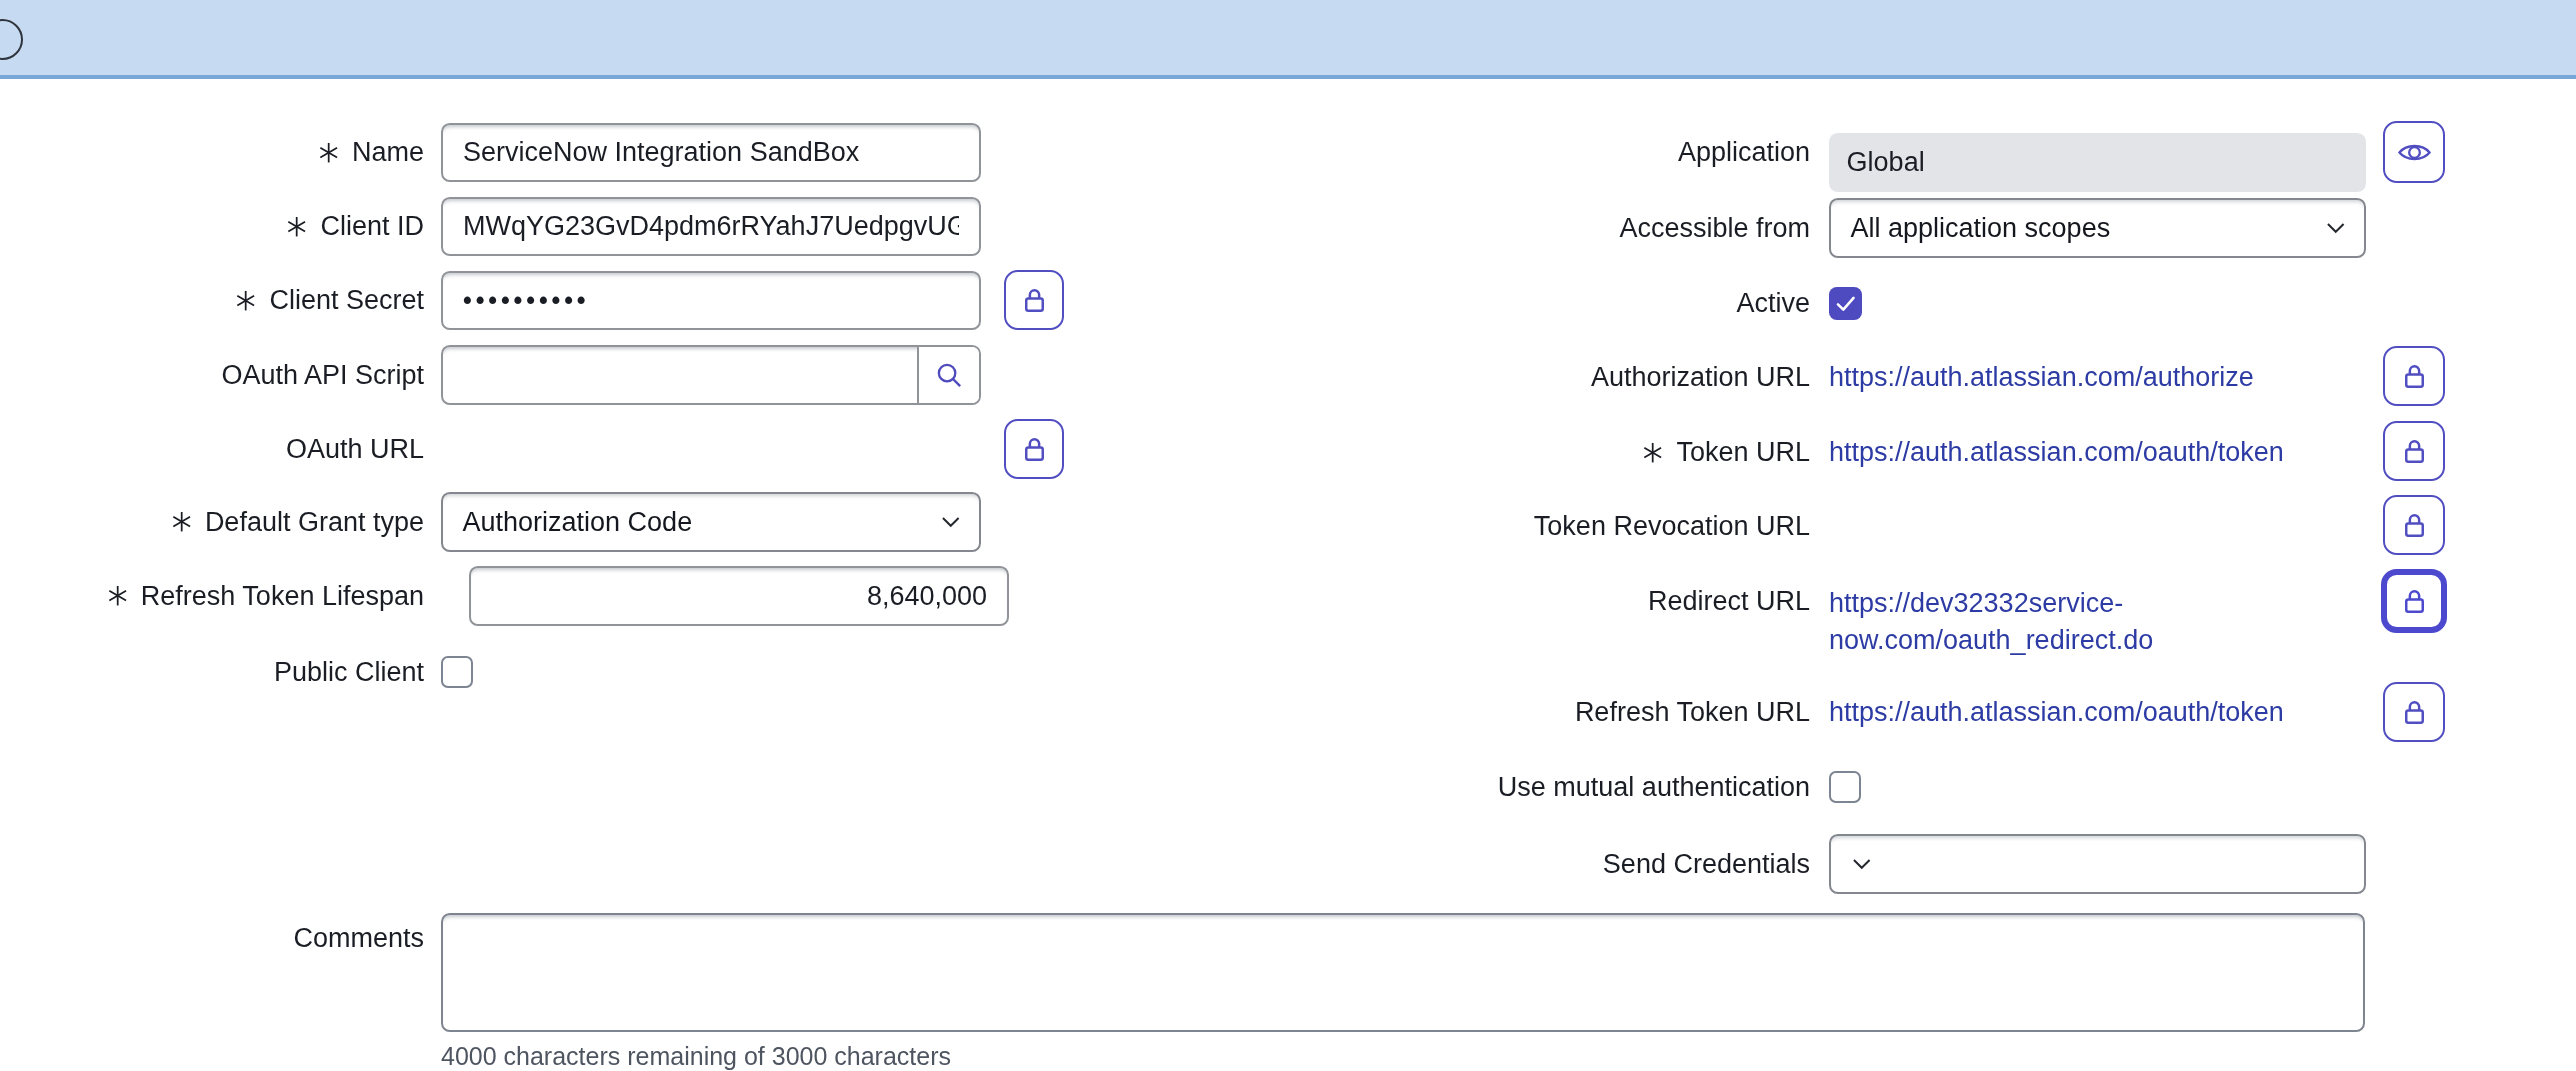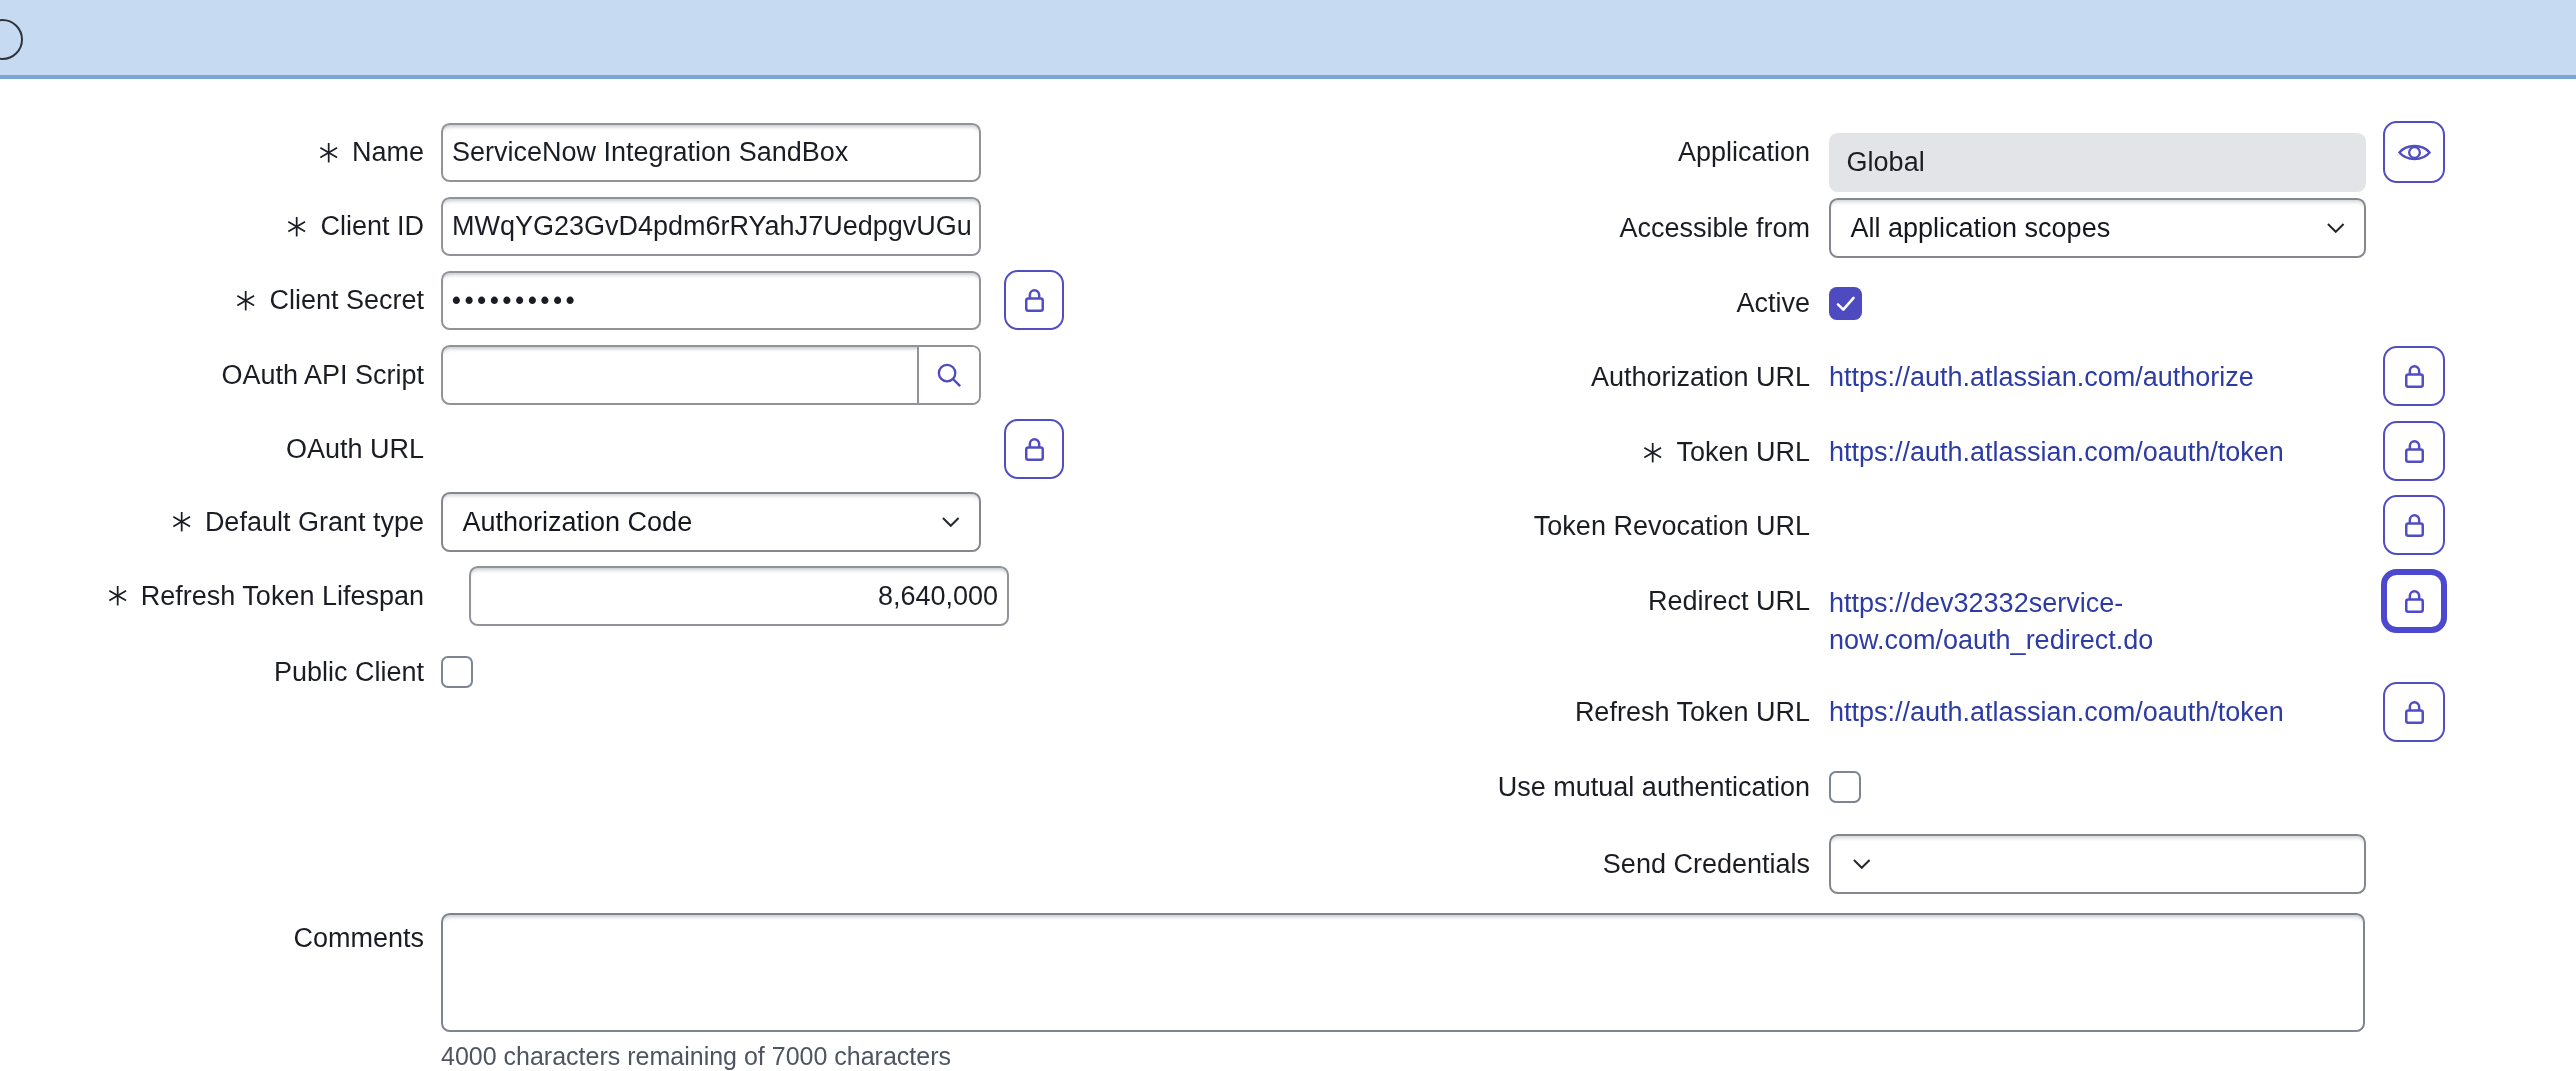--- a/index.html
+++ b/index.html
@@ -31,21 +31,21 @@
   .lbl{
     position:absolute;display:flex;align-items:center;justify-content:flex-end;
     gap:11.7px;font-size:27px;color:#1a1d24;text-align:right;
   }
   .lbl.top{align-items:flex-start;padding-top:9.8px;box-sizing:border-box;}
   .mand{flex:0 0 auto;display:inline-flex;}
   .inp{
     position:absolute;box-sizing:border-box;
     border:2px solid #909499;border-radius:8.8px;background:#fff;
     font-family:"Liberation Sans", sans-serif;
-    font-size:27px;color:#1a1d24;padding:0 9px;
+    font-size:27px;color:#1a1d24;padding:0 20px;
     box-shadow:inset 0 4.9px 3.9px -2.9px rgba(27,43,65,0.25);
     outline:none;
   }
   .inp.num{text-align:right;margin-left:28px;}
   .inp.pwd{font-size:25px;letter-spacing:3.9px;font-weight:bold;}
   .readonly{
     position:absolute;box-sizing:border-box;border:none;border-radius:8.8px;
     background:#e2e4e8;display:flex;align-items:center;
     font-size:27px;color:#1a1d24;padding:0 17.6px;
   }
@@ -219,21 +219,21 @@
 
 <div class="lbl" style="left:0;top:656px;width:424px;height:33px;">
   <span>Public Client</span>
 </div>
 <span class="cbx" style="left:441px;top:656px;" role="checkbox" aria-checked="false"></span>
 
 <div class="lbl top" style="left:0;top:913px;width:424px;height:49px;">
   <span>Comments</span>
 </div>
 <textarea class="comments" style="left: 441px; top: 913px; width: 1924px; height: 119px;"></textarea>
-<div class="counter" style="left:441px;top:1042px;">4000 characters remaining of 7000 characters</div>
+<div class="counter" style="left:441px;top:1042px;">4000 characters remaining of 3000 characters</div>
 
 <div class="lbl" style="left:1288px;top:123px;width:522px;height:59px;">
   <span>Application</span>
 </div>
 <div class="readonly" style="left:1829px;top:133px;width:537px;height:59px;">
   <span>Global</span>
 </div>
 <button class="icon-btn" style="left:2383px;top:121px;width:62px;height:62px;">
   <span>
       <svg width="37" height="37" viewBox="0 0 32 32" fill="none" stroke="#514ec1" stroke-width="2">

